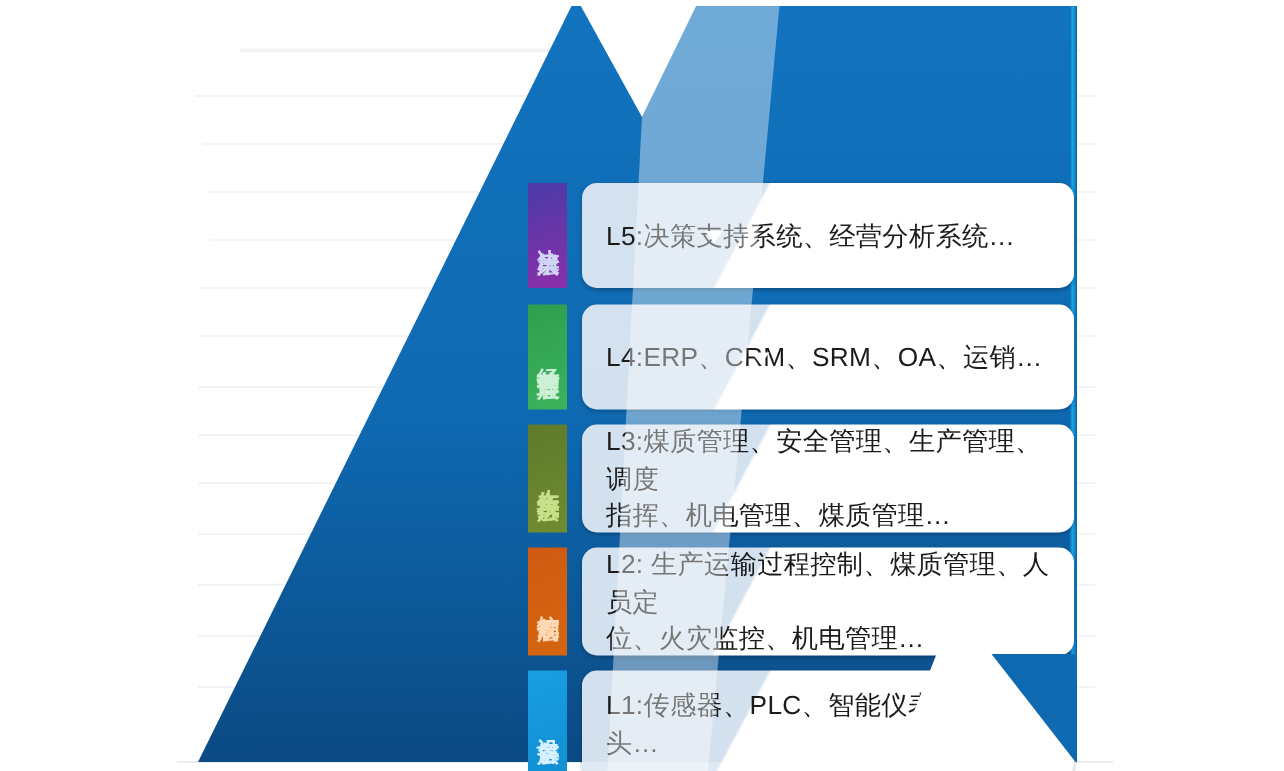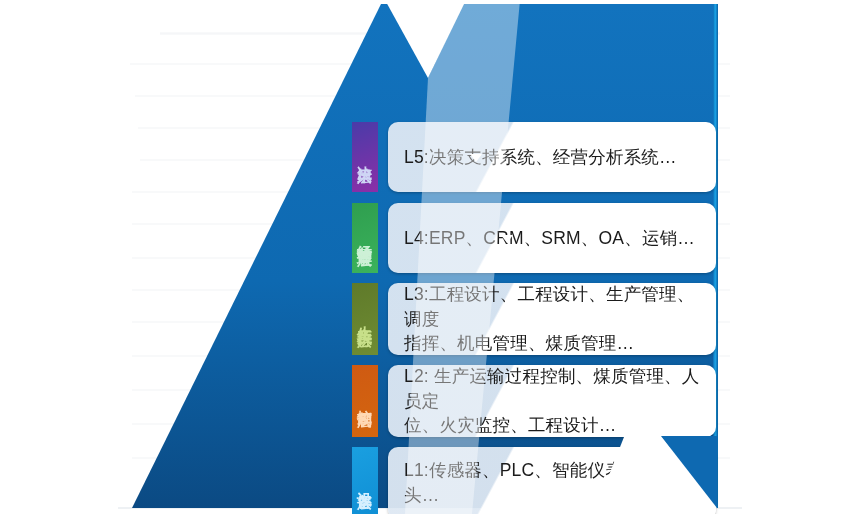--- a/index.html
+++ b/index.html
@@ -173,31 +173,31 @@
         <div class="layer-card">
           <div>
             <span class="card-text">L4:ERP、CRM、SRM、OA、运销…</span>
           </div>
         </div>
       </div>
       <div class="layer-row" style="top: 243px; left: 352px; width: 364px; height: 72px;">
         <div class="layer-tag" style="background: linear-gradient(160deg, rgb(95, 122, 42) 0%, rgb(111, 140, 51) 100%); color: rgb(200, 224, 138);">生产执行层</div>
         <div class="layer-card">
           <div>
-            <span class="card-text">L3:工程设计、工程设计、生产管理、调度</span>
+            <span class="card-text">L3:煤质管理、安全管理、生产管理、调度</span>
             <span class="card-text">指挥、机电管理、煤质管理…</span>
           </div>
         </div>
       </div>
       <div class="layer-row" style="top: 325px; left: 352px; width: 364px; height: 72px;">
         <div class="layer-tag" style="background: linear-gradient(160deg, rgb(207, 90, 18) 0%, rgb(212, 102, 15) 100%); color: rgb(255, 217, 181);">控制层</div>
         <div class="layer-card">
           <div>
             <span class="card-text">L2: 生产运输过程控制、煤质管理、人员定</span>
-            <span class="card-text">位、火灾监控、工程设计…</span>
+            <span class="card-text">位、火灾监控、机电管理…</span>
           </div>
         </div>
       </div>
       <div class="layer-row" style="top: 407px; left: 352px; width: 364px; height: 72px;">
         <div class="layer-tag" style="background: linear-gradient(160deg, rgb(26, 159, 224) 0%, rgb(15, 142, 212) 100%); color: rgb(214, 240, 255);">设备层</div>
         <div class="layer-card">
           <div>
             <span class="card-text">L1:传感器、PLC、智能仪表、摄像头…</span>
           </div>
         </div>

